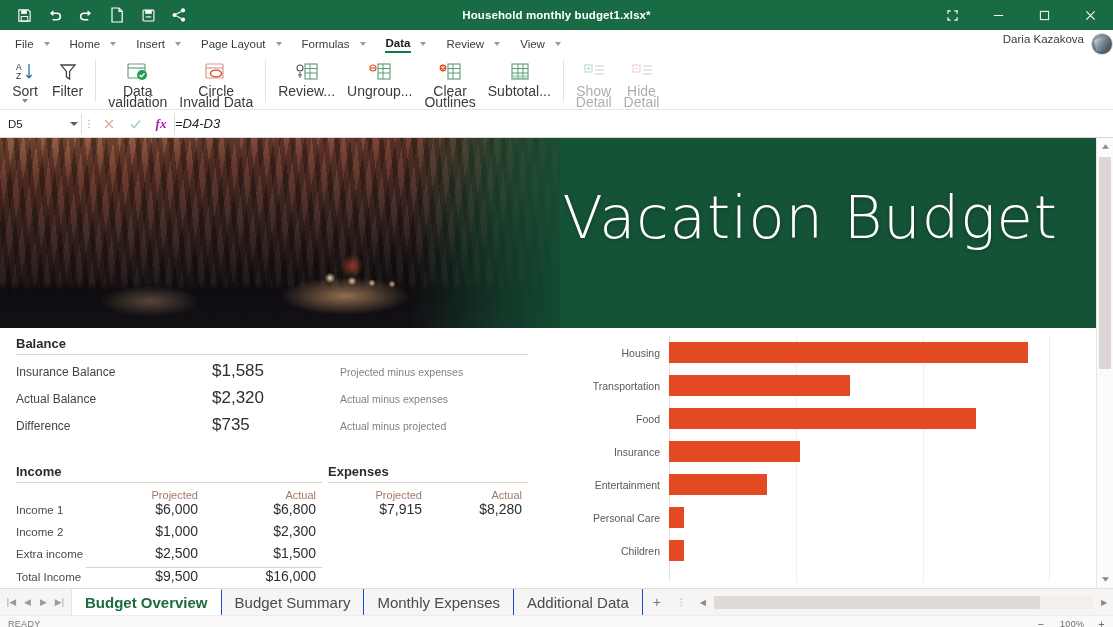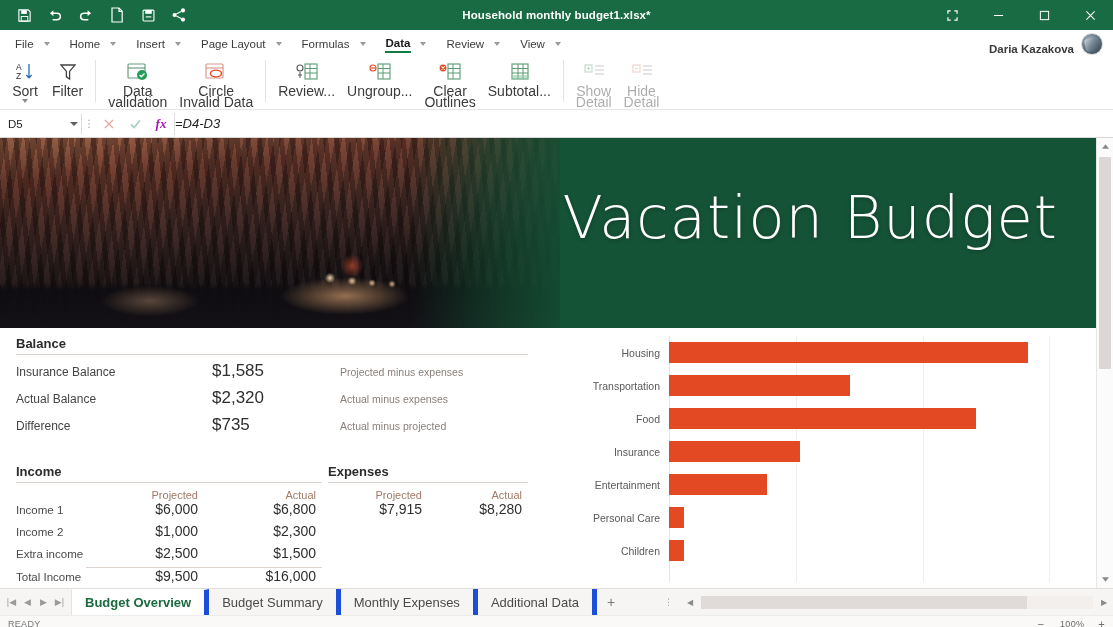--- a/index.html
+++ b/index.html
@@ -44,22 +44,22 @@
   .menu-item .mlabel { padding: 2px 1px; }
   .menu-item.active .mlabel {
     color: #1a1a1a; font-weight: bold; border-bottom: 2px solid #107C41;
   }
   .caret {
     width: 0; height: 0; border-left: 3.5px solid transparent;
     border-right: 3.5px solid transparent; border-top: 4px solid #9a9a9a;
     margin-left: 7px; margin-right: 6px;
   }
   .user-area {
-    margin-left: auto; display: flex; align-items: flex-end; gap: 7px;
-    padding-right: 10px; font-size: 11.5px; color: #3b3b3b; font-weight: bold;
+    margin-left: auto; display: flex; align-items: flex-start; gap: 7px;
+    font-size: 11.5px; color: #3b3b3b;
   }
   .avatar {
     width: 22px; height: 22px; border-radius: 50%;
     background: radial-gradient(circle at 35% 30%, #9fb0bd, #4a5b68 70%, #2d3a44);
     border: 1px solid #d8d8d8; overflow: hidden; position: relative;
   }
   .avatar::after {
     content: ""; position: absolute; left: 3px; top: 4px; width: 14px; height: 13px;
     background: linear-gradient(135deg, #cfd8de 0%, #7b8d99 45%, #3d4b56 100%);
     border-radius: 3px; transform: rotate(-12deg);
@@ -238,22 +238,22 @@
   .tabsbar {
     height: 27px; background: #f7f5f4; display: flex; align-items: stretch;
     border-top: 1px solid #e2dedc;
   }
   .navbtns { display: flex; align-items: center; padding: 0 4px; gap: 1px; }
   .navbtn {
     width: 15px; height: 22px; display: flex; align-items: center;
     justify-content: center; color: #9a9a9a; cursor: pointer; font-size: 9px;
   }
   .tab {
-    display: flex; align-items: center; padding: 0 13px; font-size: 13px;
-    color: #4a4a4a; cursor: pointer; border-right: 5px solid #1d4ed8;
+    display: flex; align-items: center; padding: 0 13px; font-size: 15px;
+    color: #4a4a4a; cursor: pointer; border-right: 1px solid #1d4ed8;
   }
   .tab.active {
     background: #fff; color: #1b6b3f; font-weight: bold;
     border-top: 1px solid #fff; border-left: 1px solid #e6e2e0;
   }
   .tab-add {
     width: 28px; display: flex; align-items: center; justify-content: center;
     color: #7a7a7a; cursor: pointer; font-size: 14px;
   }
   .hscroll-area {

